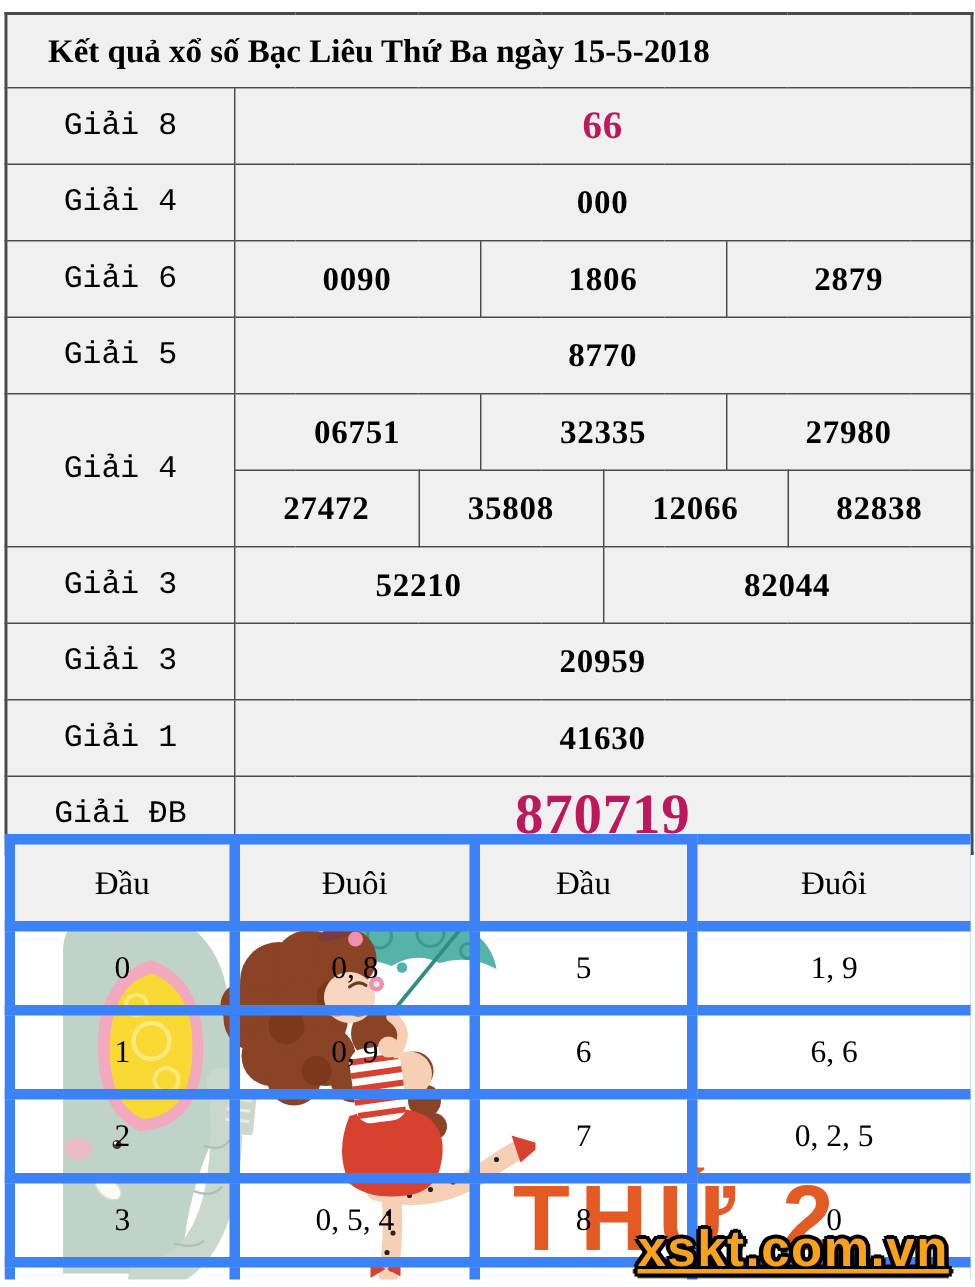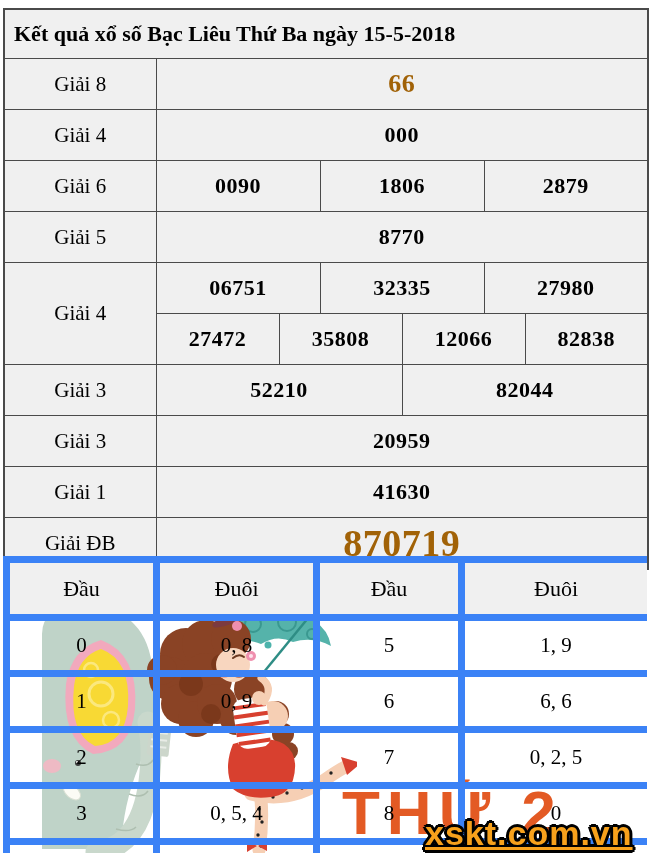--- a/index.html
+++ b/index.html
@@ -12,26 +12,26 @@
   
   .prize-table {
     position:absolute; left:3px; top:8px; width:644px;
     border:2px solid #4a4a4a;
   }
   .prize-table td {
     border:1px solid #4a4a4a; background:#f0f0f0;
     text-align:center; vertical-align:middle; overflow:hidden;
   }
   .prize-table .title-cell {
-    height:46px; text-align:left; padding-left:9px;
+    height:46px; text-align:left; padding-left:27px;
     font-weight:bold; font-size:22px;
   }
-  .prize-table .lbl { font-size:21px; height:48px; }
+  .prize-table .lbl { font-size:21px; height:48px;font-family:Liberation Mono, monospace; }
   .prize-table .num { font-weight:bold; font-size:22px; letter-spacing:.5px; height:48px; }
-  .prize-table .num.red { color:#a16207; }
+  .prize-table .num.red { color:#be185d; }
   .prize-table .num.g8  { font-size:26px; }
   .prize-table .num.gdb { font-size:38px; }
 
   
   .bottom {
     position:absolute; left:3px; top:556px; width:644px; height:297px;
     background:#ffffff; overflow:hidden;
   }
   .decor-svg { position:absolute; left:18px; top:38px; z-index:1; }
   .weekday-stamp {

